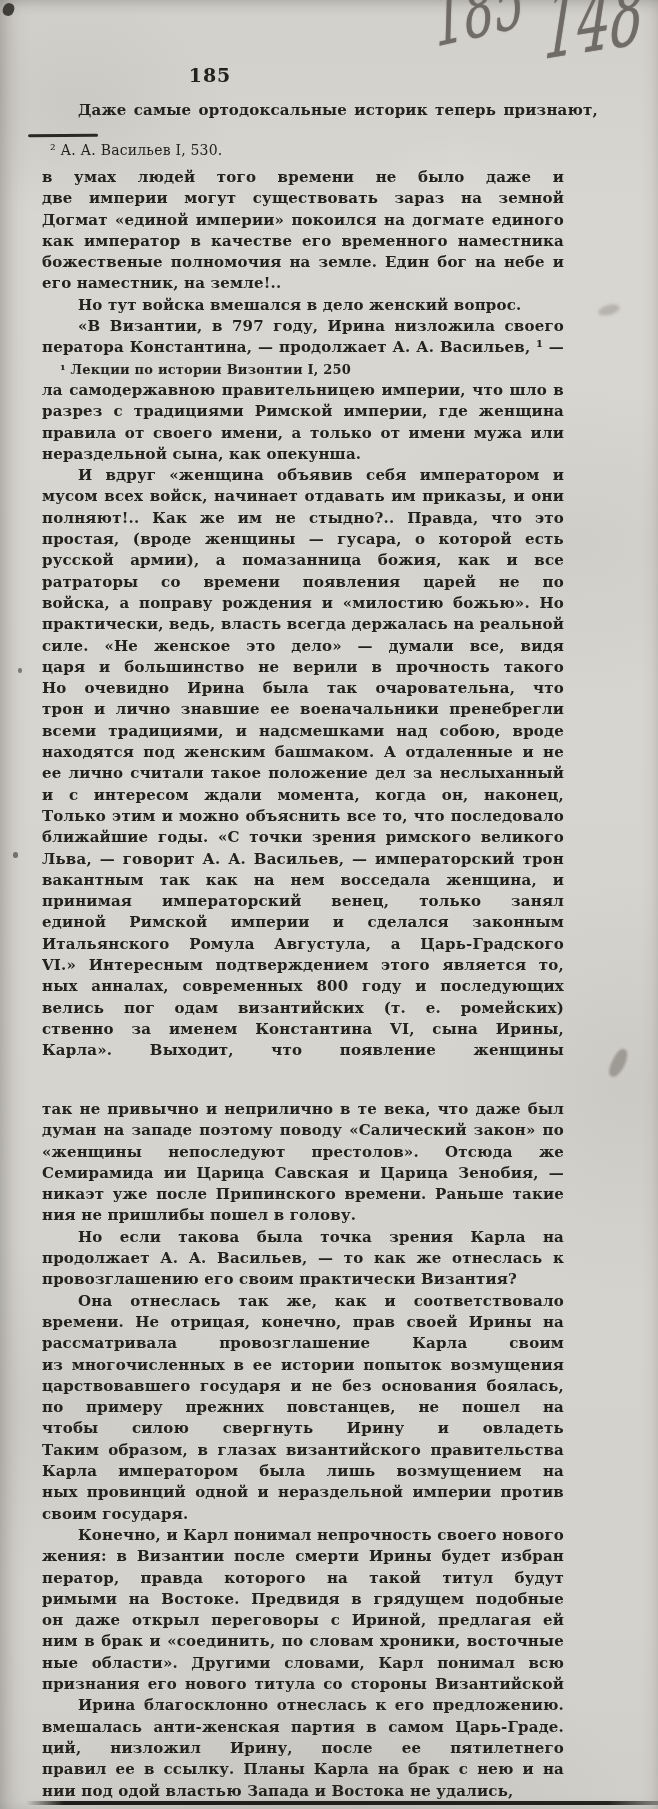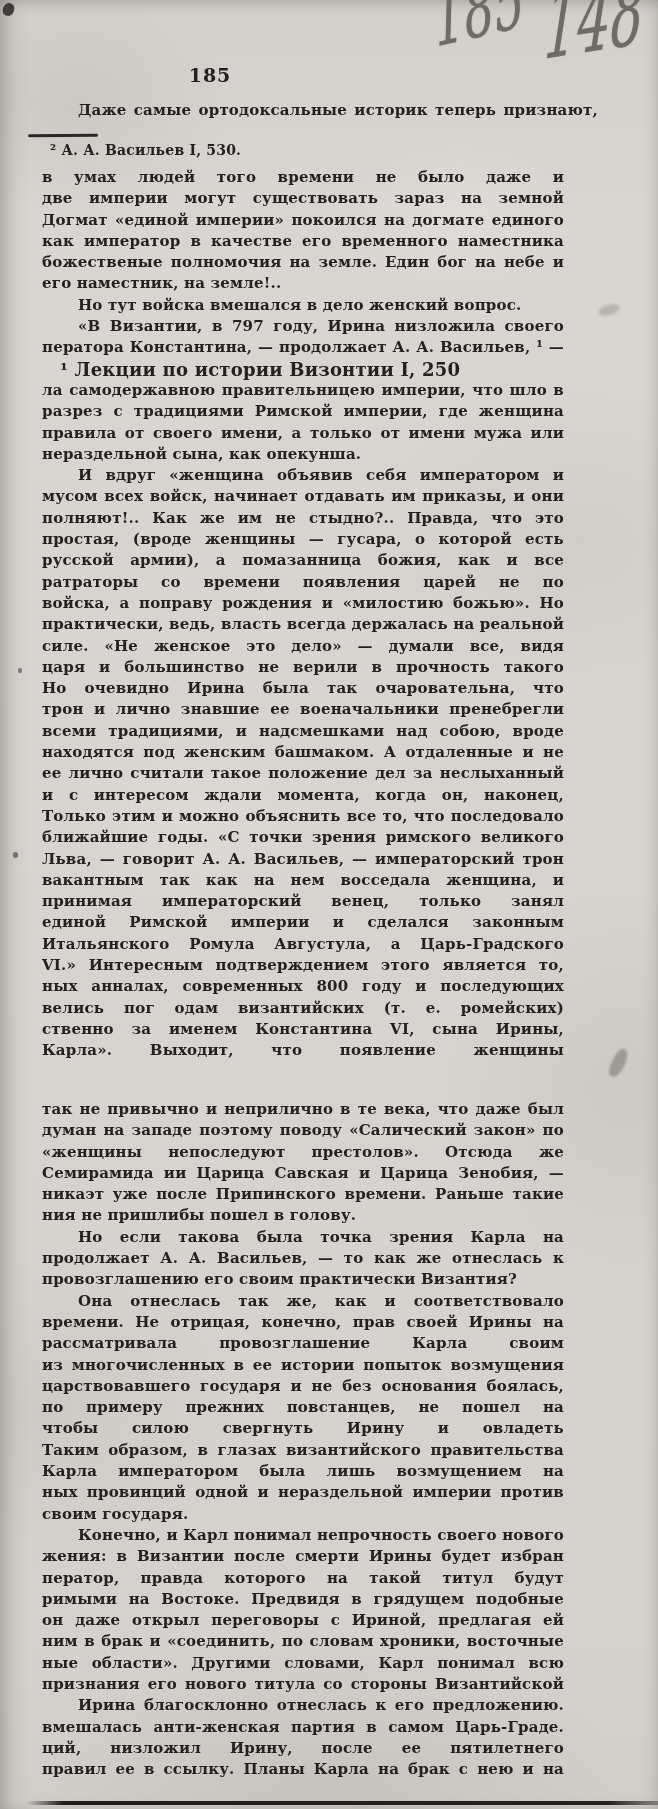--- a/index.html
+++ b/index.html
@@ -42,30 +42,30 @@
     text-align:center;font-size:19px;font-weight:700;letter-spacing:1px;
   }
   .ln{
     height:21.3px;line-height:21.3px;
     font-size:15px;font-weight:700;letter-spacing:.2px;
     text-align:justify;overflow:hidden;
   }
   .j{text-align-last:justify;}
   .end{text-align-last:left;}
   .ind{padding-left:36px;}
-  .small{font-size:18px;padding-left:18px;}
+  .small{font-size:13px;padding-left:18px;}
   .small.ind{padding-left:18px;}
   .intro{position:absolute;left:42px;top:100px;width:520px;}
   .fn-rule{
     position:absolute;left:28px;top:134px;width:70px;height:3px;
     background:#2b2926;transform:rotate(-.6deg);border-radius:2px;
   }
   .fn{
     position:absolute;left:50px;top:142px;
-    font-size:14px;font-weight:700;letter-spacing:.2px;
+    font-size:14px;font-weight:400;letter-spacing:.2px;
   }
   .col{position:absolute;left:42px;width:522px;}
   .block1{top:167px;}
   .block2{top:1099px;}
   .speck{position:absolute;background:rgba(42,40,36,.85);border-radius:45%;}
   .speck-tl{left:3px;top:3px;width:11px;height:13px;transform:rotate(25deg);}
   .speck-a{left:18px;top:668px;width:4px;height:5px;opacity:.6;}
   .speck-b{left:13px;top:852px;width:5px;height:6px;opacity:.65;}
   .smudge{
     position:absolute;left:612px;top:1048px;width:13px;height:30px;
@@ -167,20 +167,21 @@
       <div class="ln j">ператор, правда которого на такой титул будут признаны неоспо-</div>
       <div class="ln j">римыми на Востоке. Предвидя в грядущем подобные затруднения,</div>
       <div class="ln j">он даже открыл переговоры с Ириной, предлагая ей вступить с</div>
       <div class="ln j">ним в брак и «соединить, по словам хроники, восточные и запад-</div>
       <div class="ln j">ные области». Другими словами, Карл понимал всю важность</div>
       <div class="ln end">признания его нового титула со стороны Византийской империи.</div>
       <div class="ln j ind">Ирина благосклонно отнеслась к его предложению. Но в дело</div>
       <div class="ln j">вмешалась анти-женская партия в самом Царь-Граде. Патриций Аэ-</div>
       <div class="ln j">ций, низложил Ирину, после ее пятилетнего царствования и от-</div>
       <div class="ln j">правил ее в ссылку. Планы Карла на брак с нею и на соедине-</div>
+      <div class="ln end">нии под одой властью Запада и Востока не удались,</div>
     </div>
 
   <div class="speck speck-a"></div>
   <div class="speck speck-b"></div>
   <div class="smudge"></div>
   <div class="smudge2"></div>
   <div class="bottom-line"></div>
 </div>
 
 </body></html>

